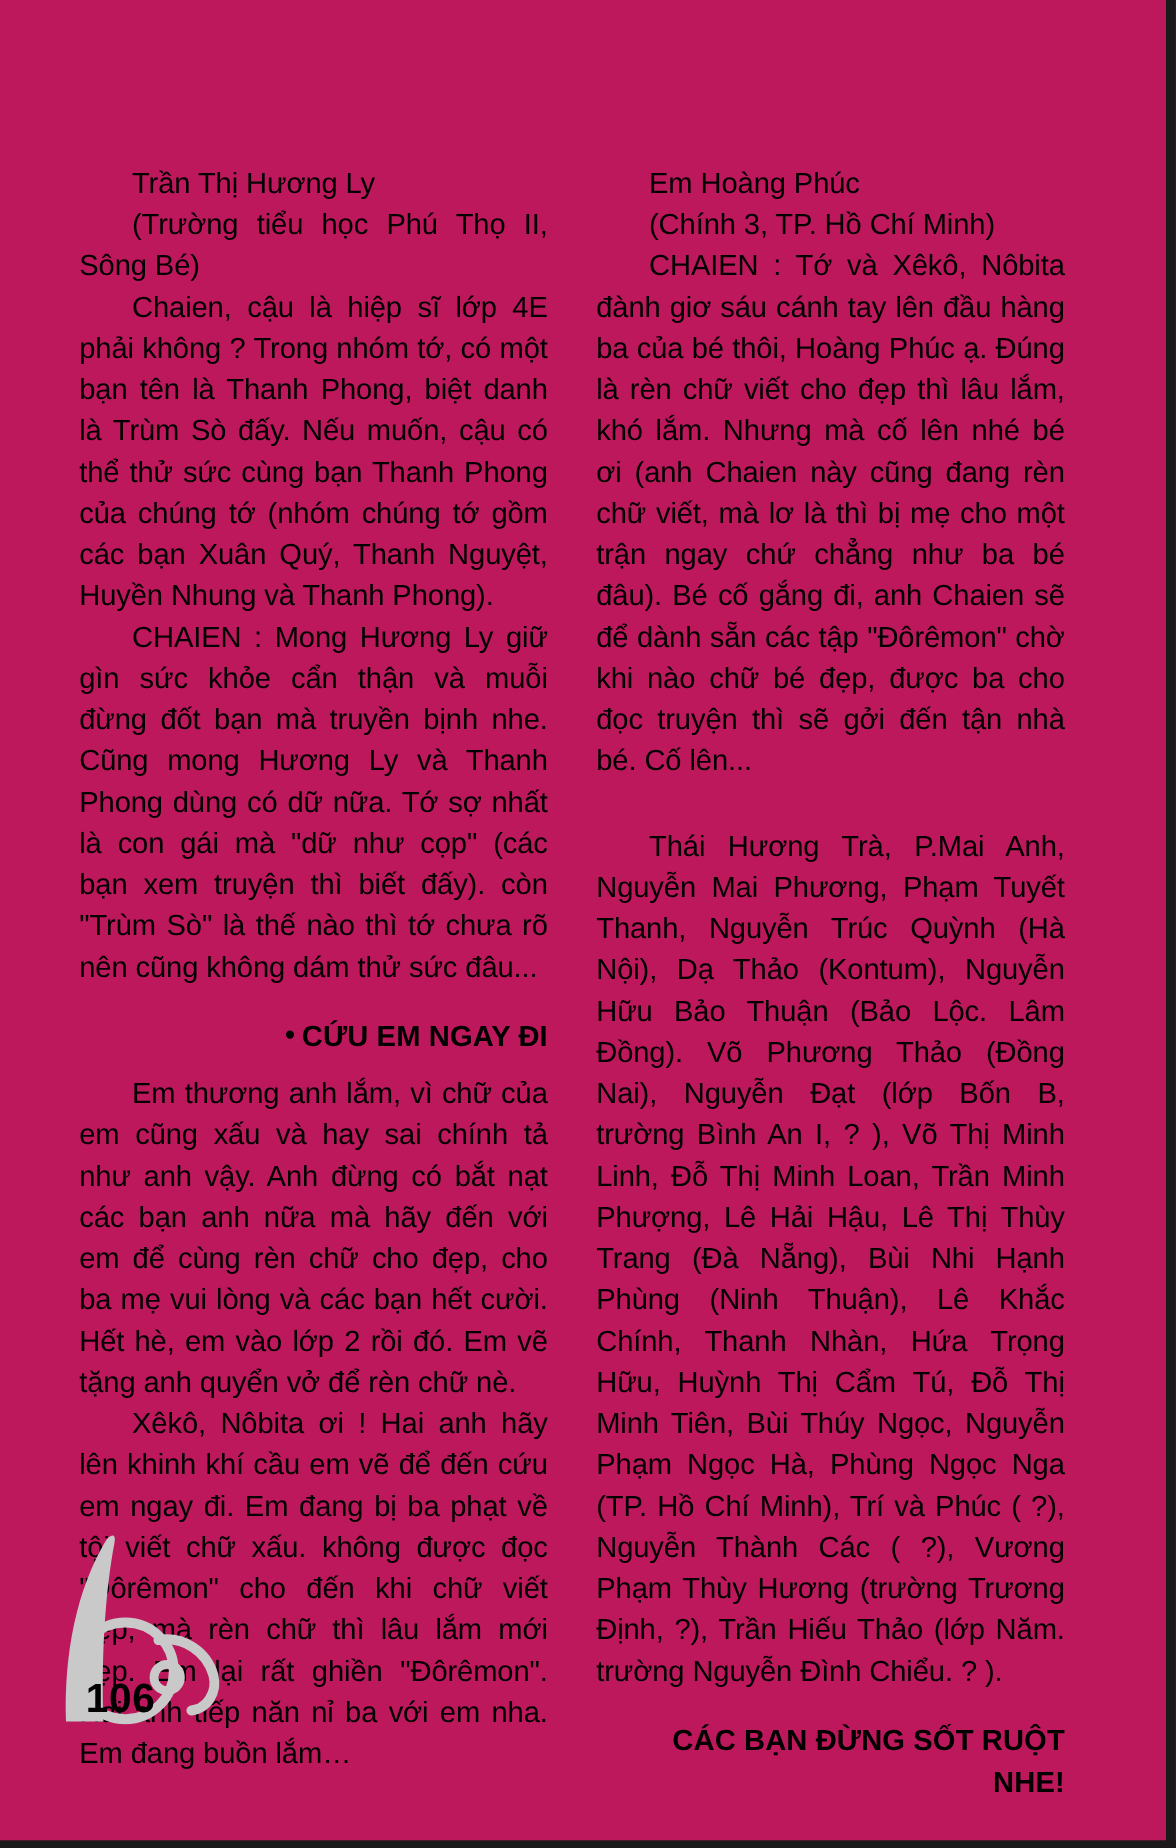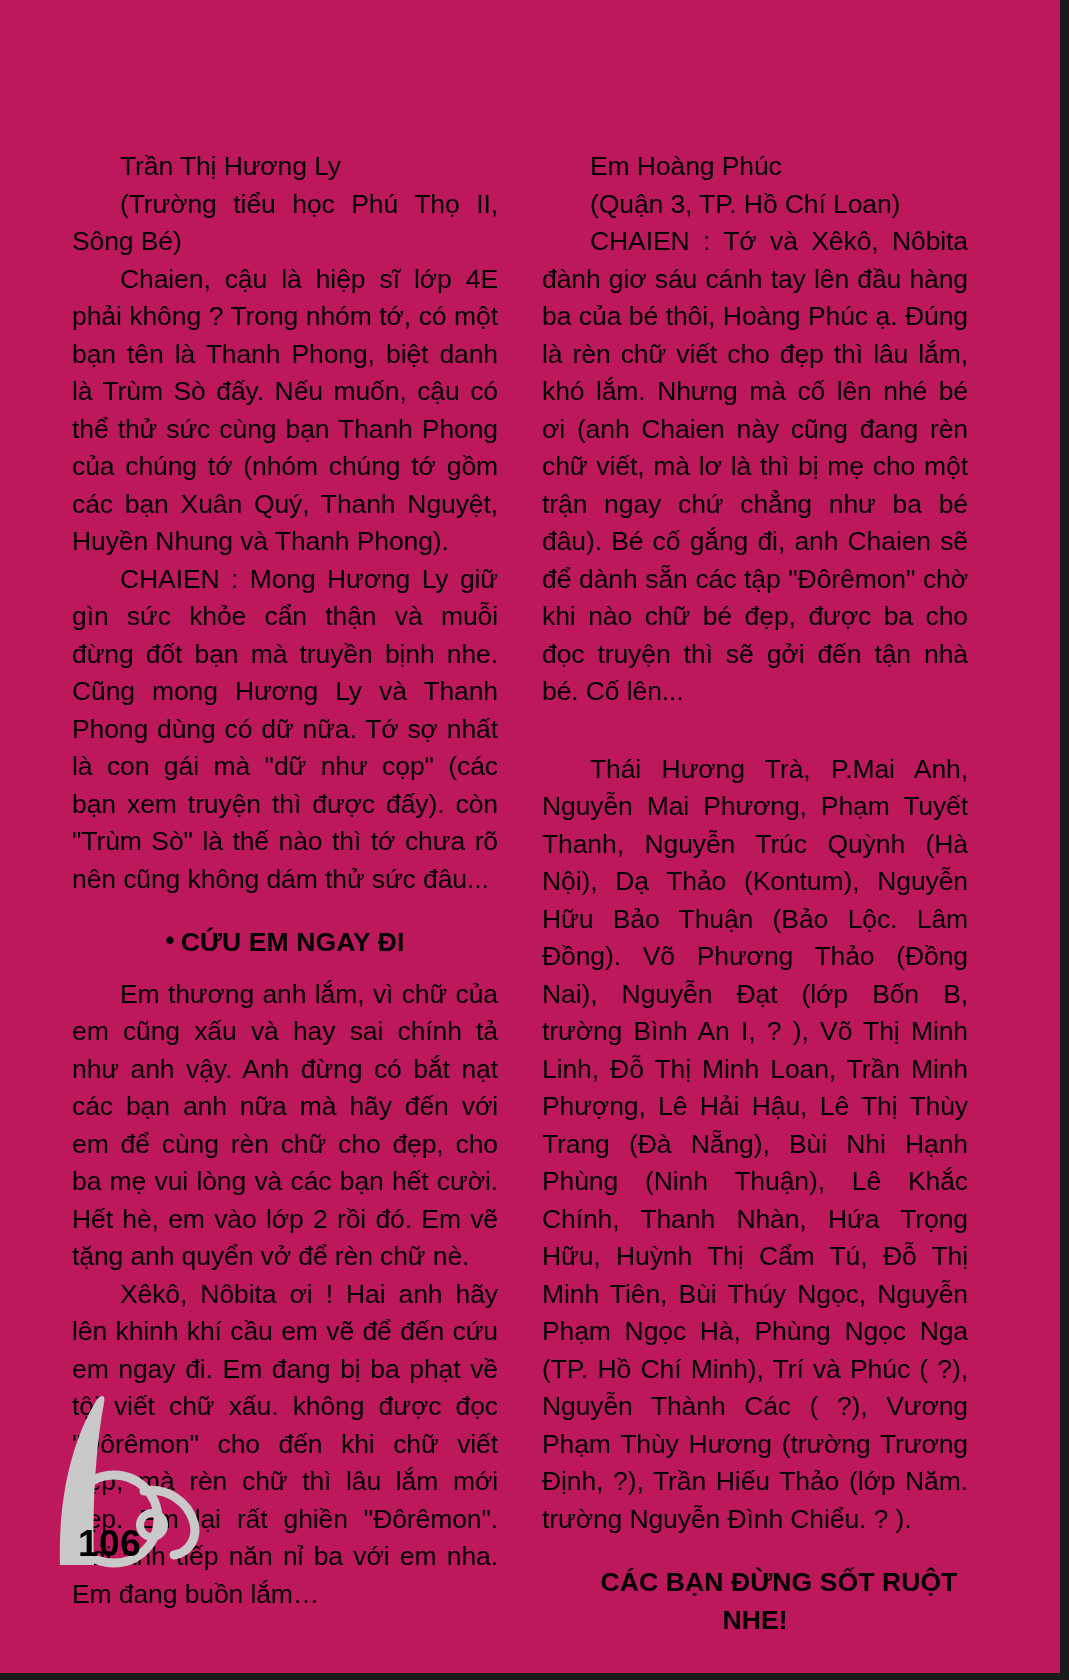--- a/index.html
+++ b/index.html
@@ -72,21 +72,21 @@
 
   p.para.signature {
     text-align: left;
   }
 
   h3.bold-head {
     margin: 0;
     font-size: 26.5px;
     line-height: 37.5px;
     font-weight: bold;
-    text-align: center;
+    text-align: right;
     letter-spacing: 0.1px;
   }
   h3.bold-head.justified {
     text-align: justify;
     text-indent: 48px;
   }
   h3.bold-head.centeredish {
     text-indent: 48px;
   }
 
@@ -131,40 +131,40 @@
 
     <div class="column">
 
       <p class="para signature indent">Trần Thị Hương Ly</p>
 
       <p class="para indent">(Trường tiểu học Phú Thọ II, Sông Bé)</p>
 
       <p class="para indent">Chaien, cậu là hiệp sĩ lớp 4E phải không ? Trong nhóm tớ, có một bạn tên là Thanh Phong, biệt danh là Trùm Sò đấy. Nếu muốn, cậu có thể thử sức cùng bạn Thanh Phong của chúng tớ (nhóm chúng tớ gồm các bạn Xuân Quý, Thanh Nguyệt, Huyền Nhung và Thanh Phong).</p>
 
 
-      <p class="para indent">CHAIEN : Mong Hương Ly giữ gìn sức khỏe cẩn thận và muỗi đừng đốt bạn mà truyền bịnh nhe. Cũng mong Hương Ly và Thanh Phong dùng có dữ nữa. Tớ sợ nhất là con gái mà "dữ như cọp" (các bạn xem truyện thì được đấy). còn "Trùm Sò" là thế nào thì tớ chưa rõ nên cũng không dám thử sức đâu...</p>
+      <p class="para indent">CHAIEN : Mong Hương Ly giữ gìn sức khỏe cẩn thận và muỗi đừng đốt bạn mà truyền bịnh nhe. Cũng mong Hương Ly và Thanh Phong dùng có dữ nữa. Tớ sợ nhất là con gái mà "dữ như cọp" (các bạn xem truyện thì biết đấy). còn "Trùm Sò" là thế nào thì tớ chưa rõ nên cũng không dám thử sức đâu...</p>
 
       <div class="spacer-md"></div>
 
       <h3 class="bold-head"><span class="bullet-dot">•</span><span>CỨU EM NGAY ĐI</span></h3>
 
       <div class="spacer-sm"></div>
 
 
       <p class="para indent">Em thương anh lắm, vì chữ của em cũng xấu và hay sai chính tả như anh vậy. Anh đừng có bắt nạt các bạn anh nữa mà hãy đến với em để cùng rèn chữ cho đẹp, cho ba mẹ vui lòng và các bạn hết cười. Hết hè, em vào lớp 2 rồi đó. Em vẽ tặng anh quyển vở để rèn chữ nè.</p>
 
       <p class="para indent">Xêkô, Nôbita ơi ! Hai anh hãy lên khinh khí cầu em vẽ để đến cứu em ngay đi. Em đang bị ba phạt về tội viết chữ xấu. không được đọc "Đôrêmon" cho đến khi chữ viết đẹp, mà rèn chữ thì lâu lắm mới đẹp. Em lại rất ghiền "Đôrêmon". Hai anh tiếp năn nỉ ba với em nha. Em đang buồn lắm…</p>
 
     </div>
 
     <div class="column">
 
       <p class="para signature indent">Em Hoàng Phúc</p>
 
-      <p class="para indent">(Quận 3, TP. Hồ Chí Loan)</p>
+      <p class="para indent">(Chính 3, TP. Hồ Chí Minh)</p>
 
       <p class="para indent">CHAIEN : Tớ và Xêkô, Nôbita đành giơ sáu cánh tay lên đầu hàng ba của bé thôi, Hoàng Phúc ạ. Đúng là rèn chữ viết cho đẹp thì lâu lắm, khó lắm. Nhưng mà cố lên nhé bé ơi (anh Chaien này cũng đang rèn chữ viết, mà lơ là thì bị mẹ cho một trận ngay chứ chẳng như ba bé đâu). Bé cố gắng đi, anh Chaien sẽ để dành sẵn các tập "Đôrêmon" chờ khi nào chữ bé đẹp, được ba cho đọc truyện thì sẽ gởi đến tận nhà bé. Cố lên...</p>
 
       <div class="spacer-md"></div>
 
 
       <div class="spacer-sm"></div>
 
       <p class="para indent">Thái Hương Trà, P.Mai Anh, Nguyễn Mai Phương, Phạm Tuyết Thanh, Nguyễn Trúc Quỳnh (Hà Nội), Dạ Thảo (Kontum), Nguyễn Hữu Bảo Thuận (Bảo Lộc. Lâm Đồng). Võ Phương Thảo (Đồng Nai), Nguyễn Đạt (lớp Bốn B, trường Bình An I, ? ), Võ Thị Minh Linh, Đỗ Thị Minh Loan, Trần Minh Phượng, Lê Hải Hậu, Lê Thị Thùy Trang (Đà Nẵng), Bùi Nhi Hạnh Phùng (Ninh Thuận), Lê Khắc Chính, Thanh Nhàn, Hứa Trọng Hữu, Huỳnh Thị Cẩm Tú, Đỗ Thị Minh Tiên, Bùi Thúy Ngọc, Nguyễn Phạm Ngọc Hà, Phùng Ngọc Nga (TP. Hồ Chí Minh), Trí và Phúc ( ?), Nguyễn Thành Các ( ?), Vương Phạm Thùy Hương (trường Trương Định, ?), Trần Hiếu Thảo (lớp Năm. trường Nguyễn Đình Chiểu. ? ).</p>
 

